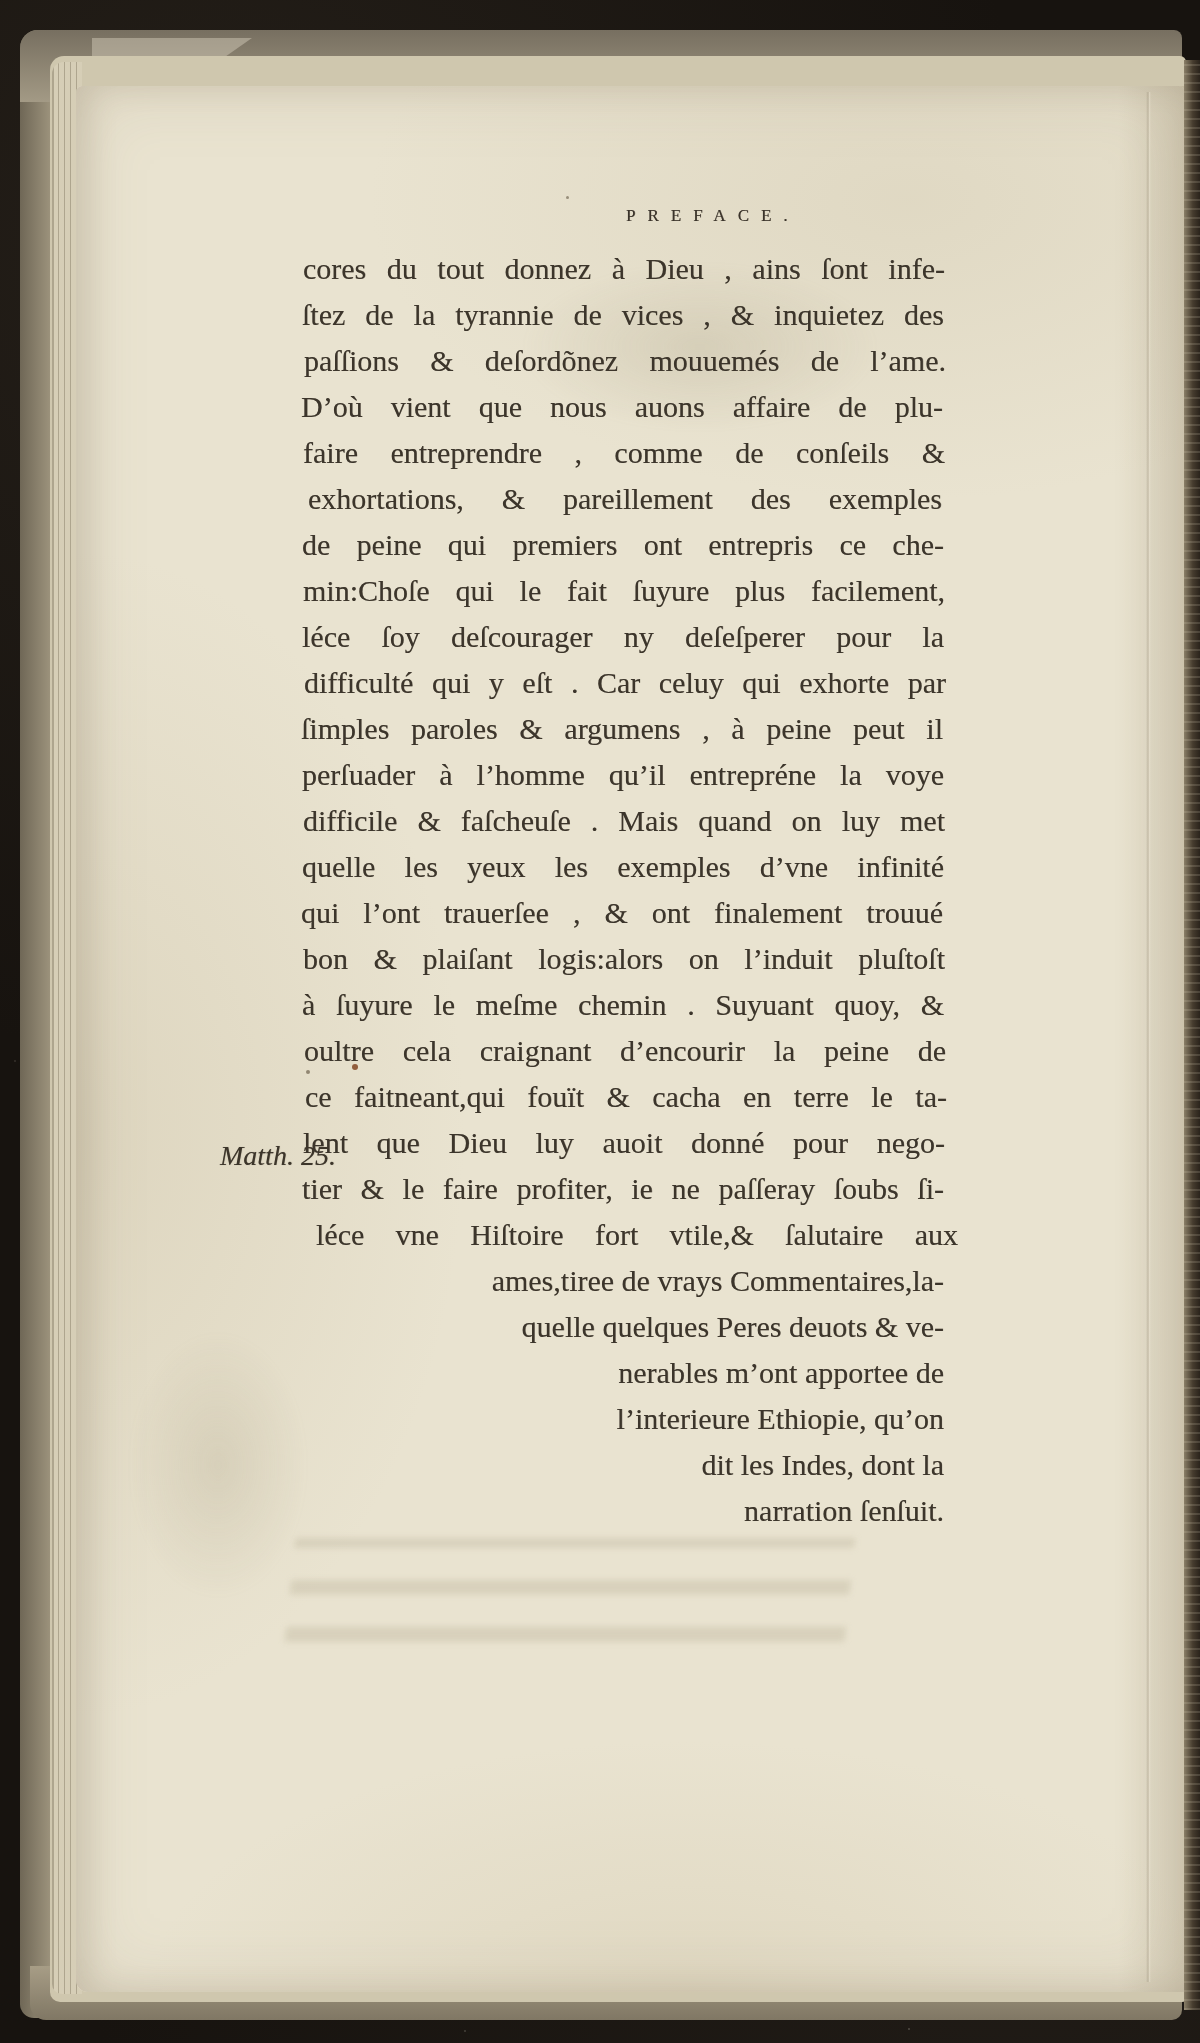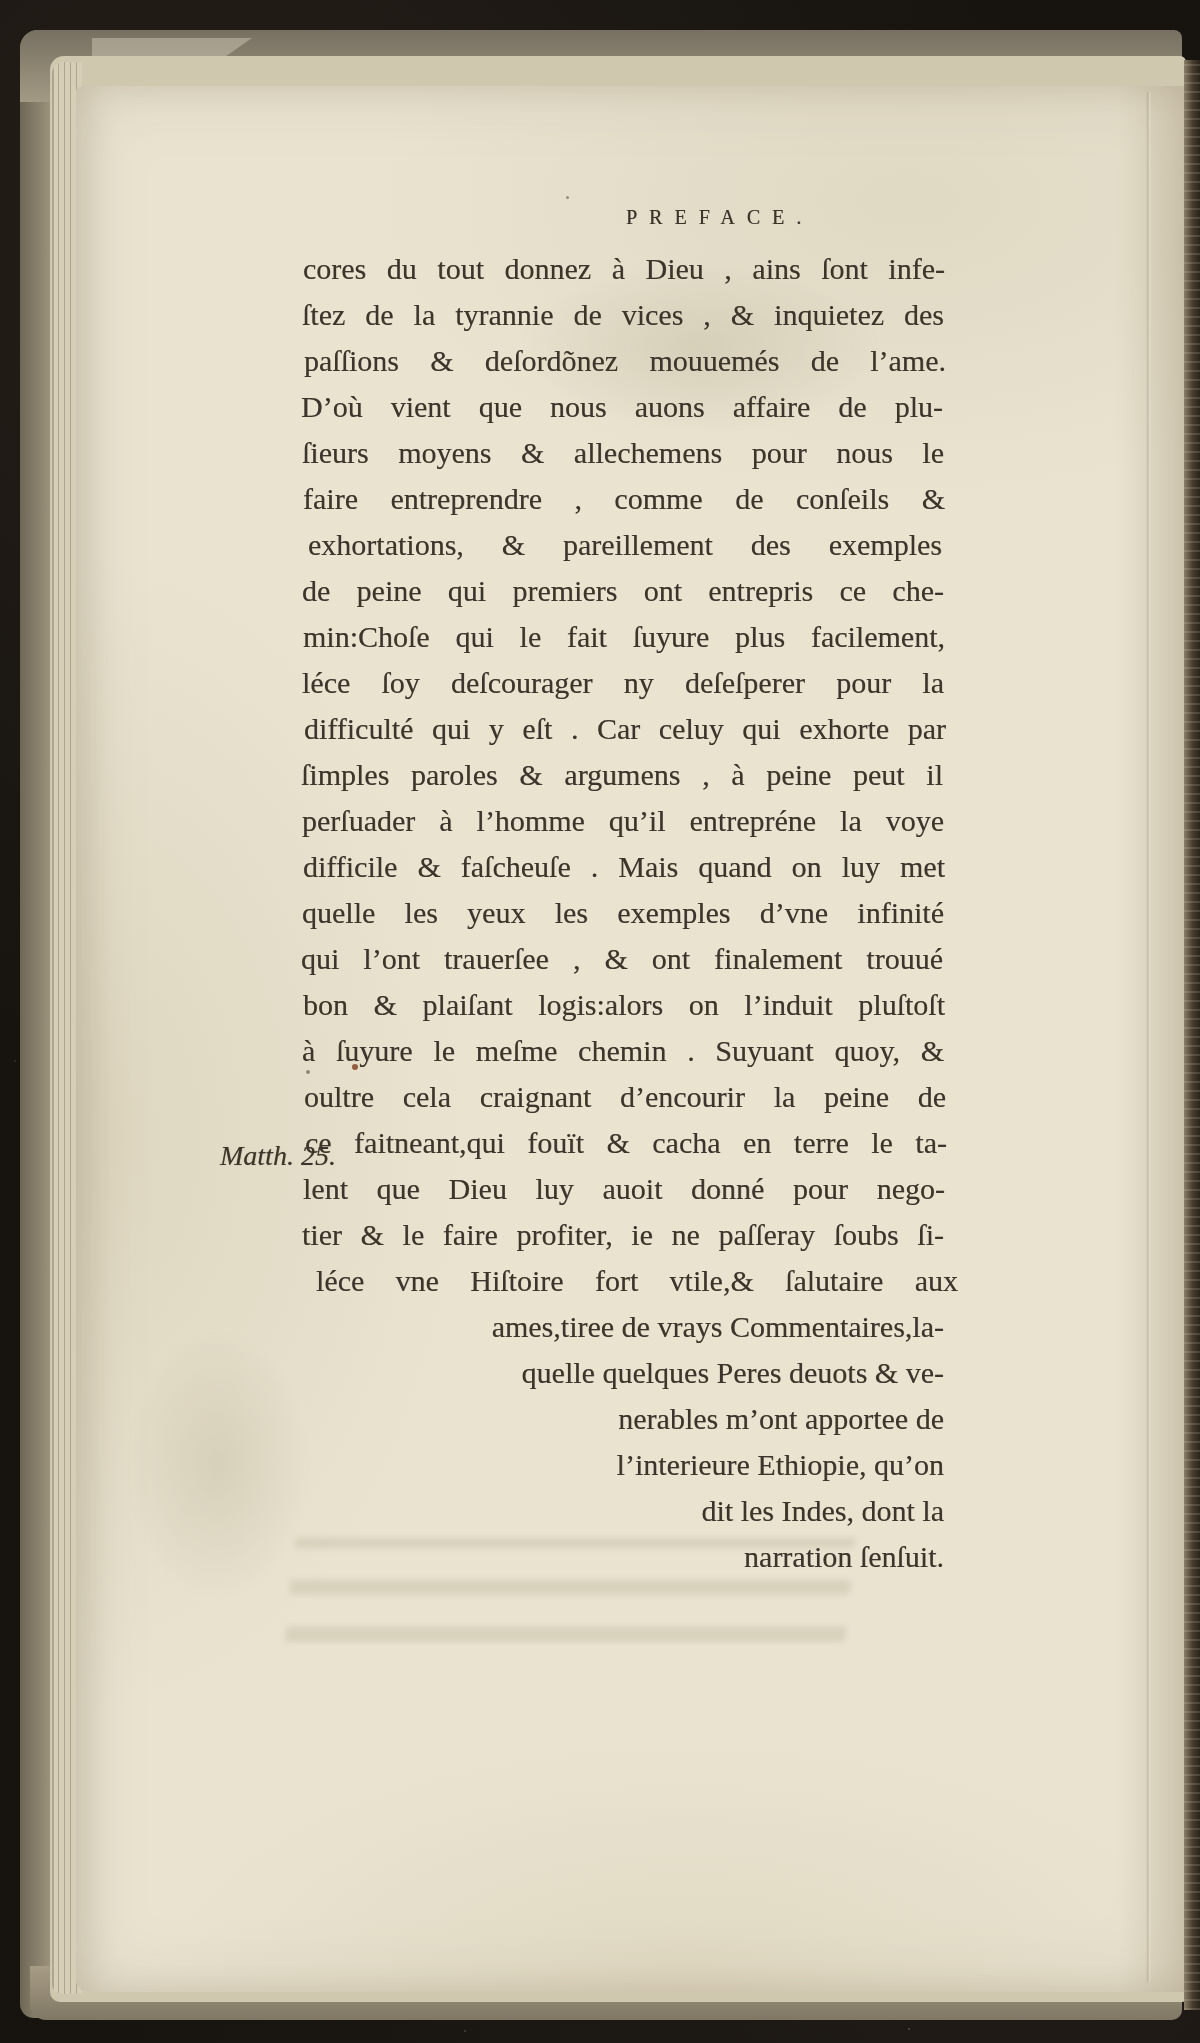--- a/index.html
+++ b/index.html
@@ -65,21 +65,21 @@
     background:radial-gradient(ellipse at 50% 50%, rgba(152,142,112,.20), transparent 70%);}
   .ghost-bottom{left:290px;top:1538px;width:560px;height:104px;transform:skewX(-6deg);
     background:repeating-linear-gradient(0deg, rgba(158,148,118,.22) 0 15px, transparent 15px 47px);}
   .ghost-left{left:128px;top:1330px;width:180px;height:270px;
     background:radial-gradient(ellipse at 50% 50%, rgba(152,142,112,.18), transparent 70%);}
   .fleck{position:absolute;border-radius:50%;}
   .fleck-a{left:352px;top:1064px;width:6px;height:6px;background:rgba(130,70,35,.85);}
   .fleck-b{left:306px;top:1070px;width:4px;height:4px;background:rgba(90,76,56,.6);}
   .fleck-c{left:566px;top:196px;width:3px;height:3px;background:rgba(90,76,56,.55);}
   
-  .heading{position:absolute;left:626px;top:206px;font-size:20px;letter-spacing:12px;
+  .heading{position:absolute;left:626px;top:206px;font-size:17px;letter-spacing:12px;
     color:#3a332a;white-space:nowrap;text-shadow:.4px .4px .6px rgba(58,50,40,.55);}
   .margin-note{position:absolute;left:220px;top:1140px;width:180px;font-style:italic;
     font-size:28px;color:#3c352a;text-shadow:.3px .4px .7px rgba(58,50,40,.5);}
   .body-lines{position:absolute;left:302px;top:246px;width:642px;
     font-size:30px;color:#3c352b;text-shadow:.3px .4px .5px rgba(54,46,36,.45);}
   .line{height:46px;line-height:46px;overflow:hidden;}
   .jline{text-align:justify;text-align-last:justify;}
   .cline{text-align:right;}
 </style>
 </head>
@@ -109,21 +109,20 @@
 
   <div class="heading">PREFACE.</div>
   <div class="margin-note">Matth. 25.</div>
 
   <div class="body-lines">
     <div>
         <div class="line jline" style="transform: translateX(1px);">cores du tout donnez à Dieu , ains ſont infe-</div>
         <div class="line jline" style="transform: translateX(0px);">ſtez de la tyrannie de vices , &amp; inquietez des</div>
         <div class="line jline" style="transform: translateX(2px);">paſſions &amp; deſordõnez mouuemés de l’ame.</div>
         <div class="line jline" style="transform: translateX(-1px);">D’où vient que nous auons affaire de plu-</div>
-        <div class="line jline" style="transform: translateX(0px);">ſieurs moyens &amp; allechemens pour nous le</div>
         <div class="line jline" style="transform: translateX(1px);">faire entreprendre , comme de conſeils &amp;</div>
         <div class="line jline" style="transform: translateX(-2px); margin-left: 8px;">exhortations, &amp; pareillement des exemples</div>
         <div class="line jline" style="transform: translateX(0px);">de peine qui premiers ont entrepris ce che-</div>
         <div class="line jline" style="transform: translateX(1px);">min:Choſe qui le fait ſuyure plus facilement,</div>
         <div class="line jline" style="transform: translateX(0px);">léce ſoy deſcourager ny deſeſperer pour la</div>
         <div class="line jline" style="transform: translateX(2px);">difficulté qui y eſt . Car celuy qui exhorte par</div>
         <div class="line jline" style="transform: translateX(-1px);">ſimples paroles &amp; argumens , à peine peut il</div>
         <div class="line jline" style="transform: translateX(0px);">perſuader à l’homme qu’il entrepréne la voye</div>
         <div class="line jline" style="transform: translateX(1px);">difficile &amp; faſcheuſe . Mais quand on luy met</div>
         <div class="line jline" style="transform: translateX(0px);">quelle les yeux les exemples d’vne infinité</div>

